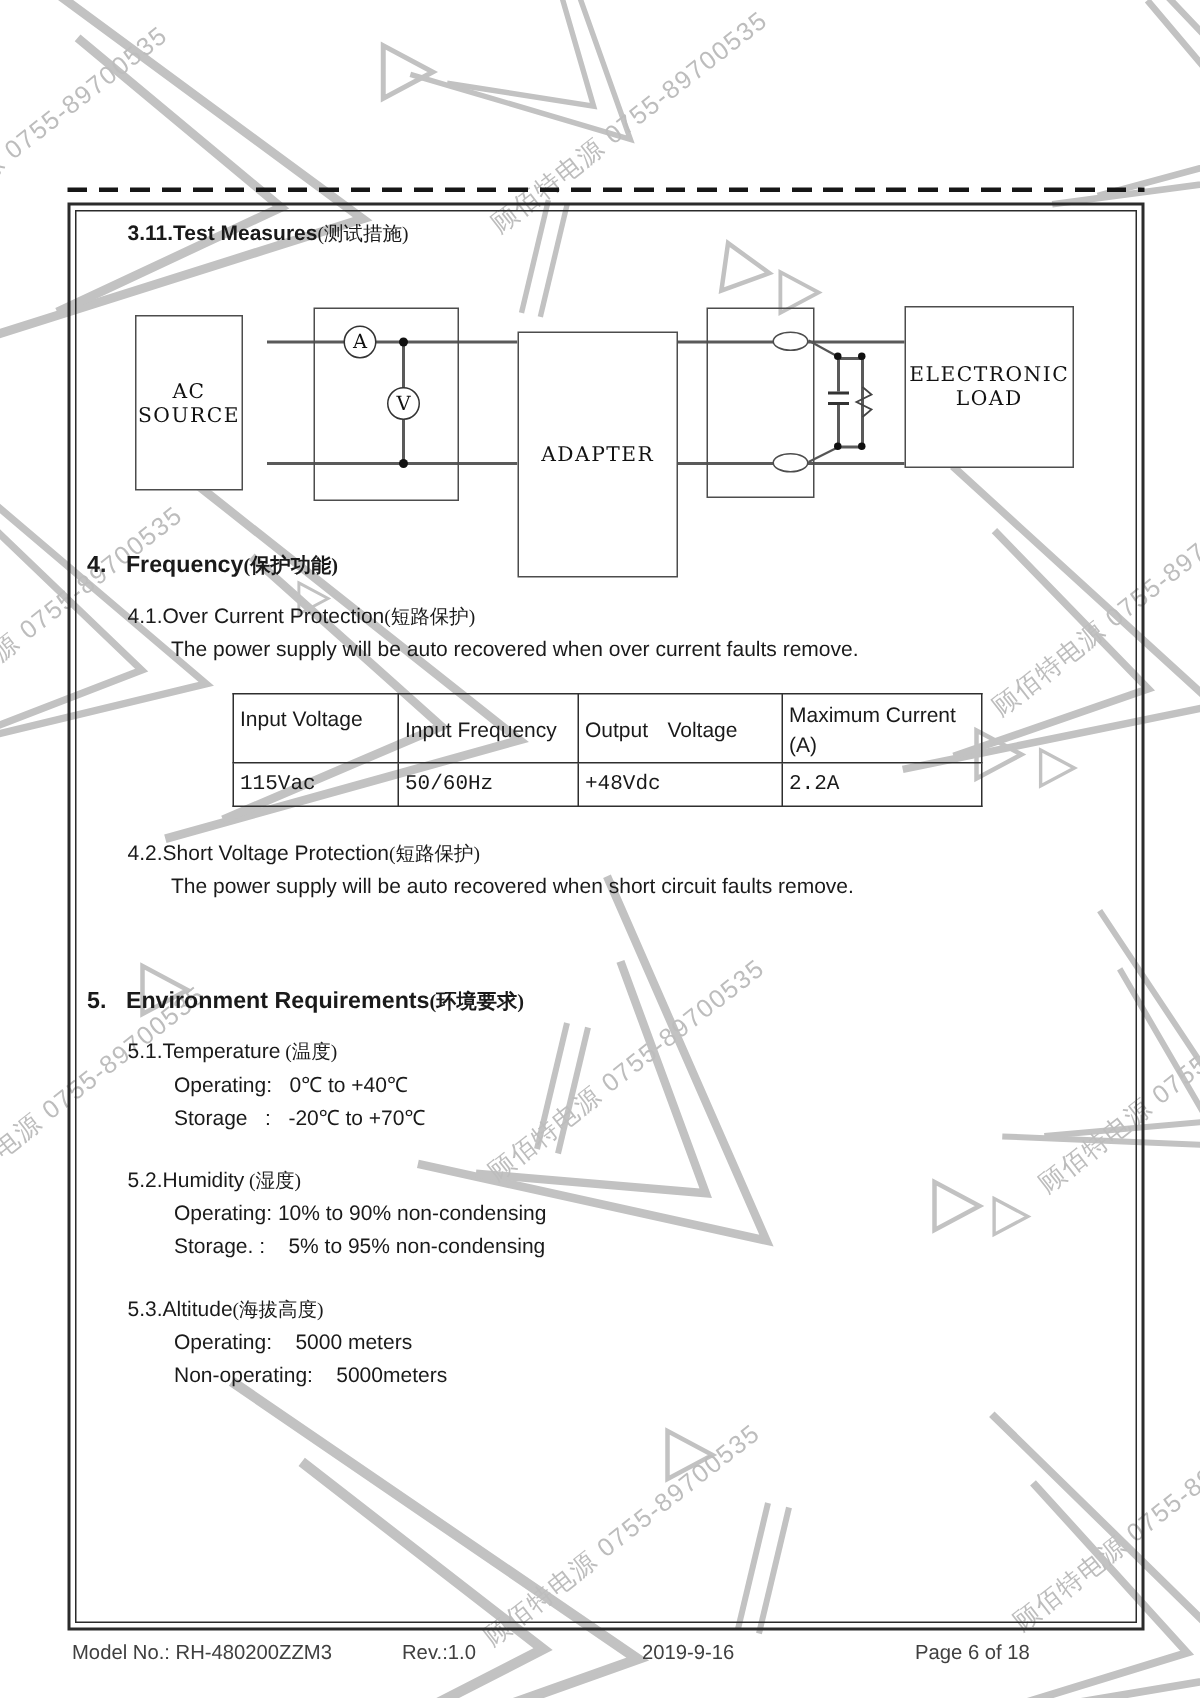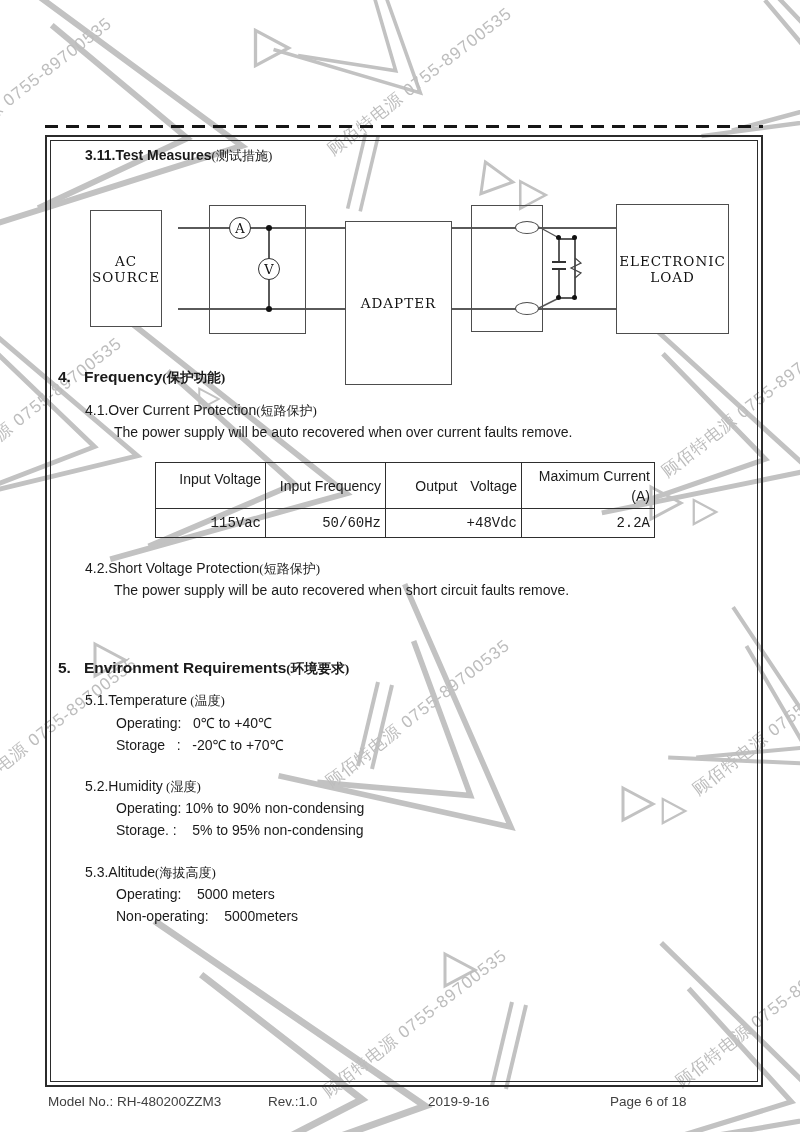--- a/index.html
+++ b/index.html
@@ -42,21 +42,21 @@
          background:#fff;display:flex;align-items:center;justify-content:center;
          font-family:"DejaVu Serif",serif;font-size:13px;color:#111;box-sizing:border-box;}
   .dot{position:absolute;width:6px;height:6px;border-radius:50%;background:#111;}
   .ellipse{position:absolute;width:24px;height:13px;border:1.2px solid #4d4d4d;border-radius:50%;
            background:#fff;box-sizing:border-box;}
   .plate{position:absolute;height:2px;background:#333;}
 
   
   .spec-table{position:absolute;left:155px;top:462px;border-collapse:collapse;table-layout:fixed;
               font-size:14px;color:#1a1a1a;}
-  .spec-table td{border:1.4px solid #2e2e2e;text-align:right;vertical-align:middle;
+  .spec-table td{border:1.4px solid #2e2e2e;text-align:left;vertical-align:middle;
                  padding:2px 4px;line-height:20px;}
   .spec-table tr.hdr{height:46px;}
   .spec-table tr.datarow{height:29px;font-family:Liberation Mono, monospace;}
   .spec-table td.va-top{vertical-align:top;padding-top:6px;}
   .ws-wide{word-spacing:9px;}
 
   
   .footer-item{position:absolute;top:1094px;font-size:13.5px;color:#404040;white-space:pre;}
 </style>
 </head>
@@ -216,21 +216,21 @@
       <div class="plate" style="left:552px;top:261px;width:14px"></div>
       <div class="plate" style="left:552px;top:268px;width:14px"></div>
       <svg class="abs" style="left:568px;top:255px" width="16" height="26">
         <path d="M7,3 L13,8 L3,13 L13,18 L7,23" fill="none" stroke="#444" stroke-width="1.2"></path>
       </svg>
       <div class="dot" style="left:556px;top:235px;width:5px;height:5px"></div>
       <div class="dot" style="left:572px;top:235px;width:5px;height:5px"></div>
       <div class="dot" style="left:556px;top:295px;width:5px;height:5px"></div>
       <div class="dot" style="left:572px;top:295px;width:5px;height:5px"></div>
 
-      <div class="dbox" style="left:616px;top:204px;width:113px;height:130px">
+      <div class="dbox" style="left:603px;top:204px;width:113px;height:108px">
         <div>ELECTRONIC</div>
         <div>LOAD</div>
       </div>
     </div>
 
     <div class="abs h-main" style="left:58px;top:368px"><span class="h-num">4.</span><span>Frequency</span><span class="cjk">(保护功能)</span></div>
 
     <div class="abs h2" style="left:85px;top:402px"><span>4.1.</span><span>Over Current Protection</span><span class="cjk">(短路保护)</span></div>
     <div class="abs body-line" style="left:114px;top:424px">The power supply will be auto recovered when over current faults remove.</div>
 

